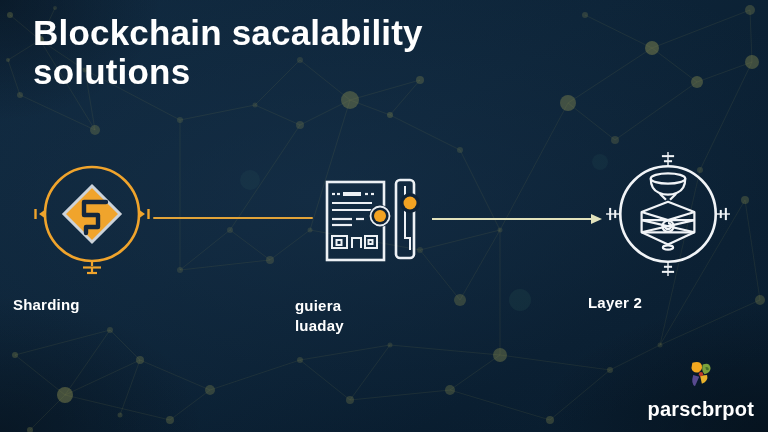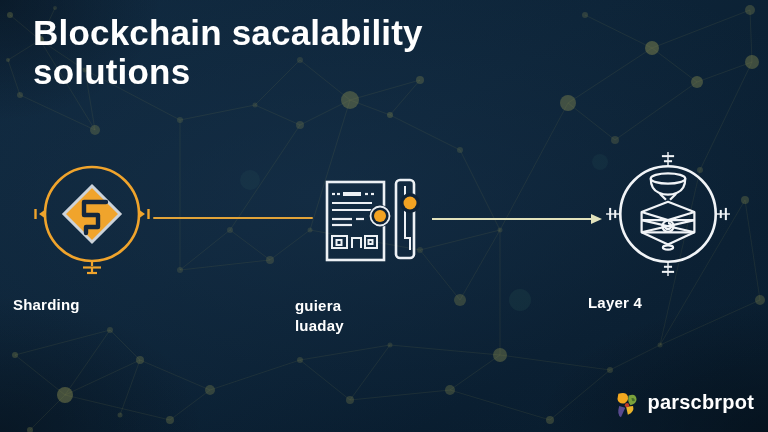--- a/index.html
+++ b/index.html
@@ -23,21 +23,21 @@
     background:#e2a338;border-radius:1px;}
   .connector2{position:absolute;left:430px;top:211px;}
   .step-label{
     position:absolute;width:160px;color:#ffffff;
     font-size:15px;line-height:20px;font-weight:800;letter-spacing:.2px;
   }
   .label-1{left:13px;top:295px;}
   .label-2{left:295px;top:296px;}
   .label-3{left:588px;top:293px;}
   .logo{
-    position:absolute;right:14px;bottom:11px;display:flex;gap:8px;
+    position:absolute;right:14px;bottom:11px;display:flex;align-items:center;gap:8px;flex-direction:column;
   }
   .logo-text{color:#ffffff;font-size:20px;font-weight:700;letter-spacing:.2px;}
 </style>
 </head>
 <body>
 
 <div class="slide">
 
   <svg class="plexus" width="768" height="432" viewBox="0 0 768 432">
     <g stroke="#8c8c4f" stroke-width="1" stroke-opacity="0.13" fill="none">
@@ -207,21 +207,21 @@
   </svg>
 
   <div class="step-label label-1">
     <div>Sharding</div>
   </div>
   <div class="step-label label-2">
     <div>guiera</div>
     <div>luaday</div>
   </div>
   <div class="step-label label-3">
-    <div>Layer 4</div>
+    <div>Layer 2</div>
   </div>
 
   <div class="logo">
     <svg width="26" height="30" viewBox="0 0 30 34">
       <path d="M5,3 Q14,0 16,6 Q17,11 12,14 Q5,15 4,9 Z" fill="#F3A81F"></path>
       <path d="M17,5 Q25,2 26,9 Q26,15 19,16 Q15,12 17,5 Z" fill="#7BA23C"></path>
       <path d="M20,8 Q24,7 24,11 Q21,13 20,8 Z" fill="#46702C"></path>
       <path d="M6,17 L13,19 L8,30 Q3,27 6,17 Z" fill="#584A8F"></path>
       <path d="M14,18 L22,17 Q24,24 16,27 Z" fill="#E9B32B"></path>
       <circle cx="15" cy="16" r="2.5" fill="#C03A28"></circle>

